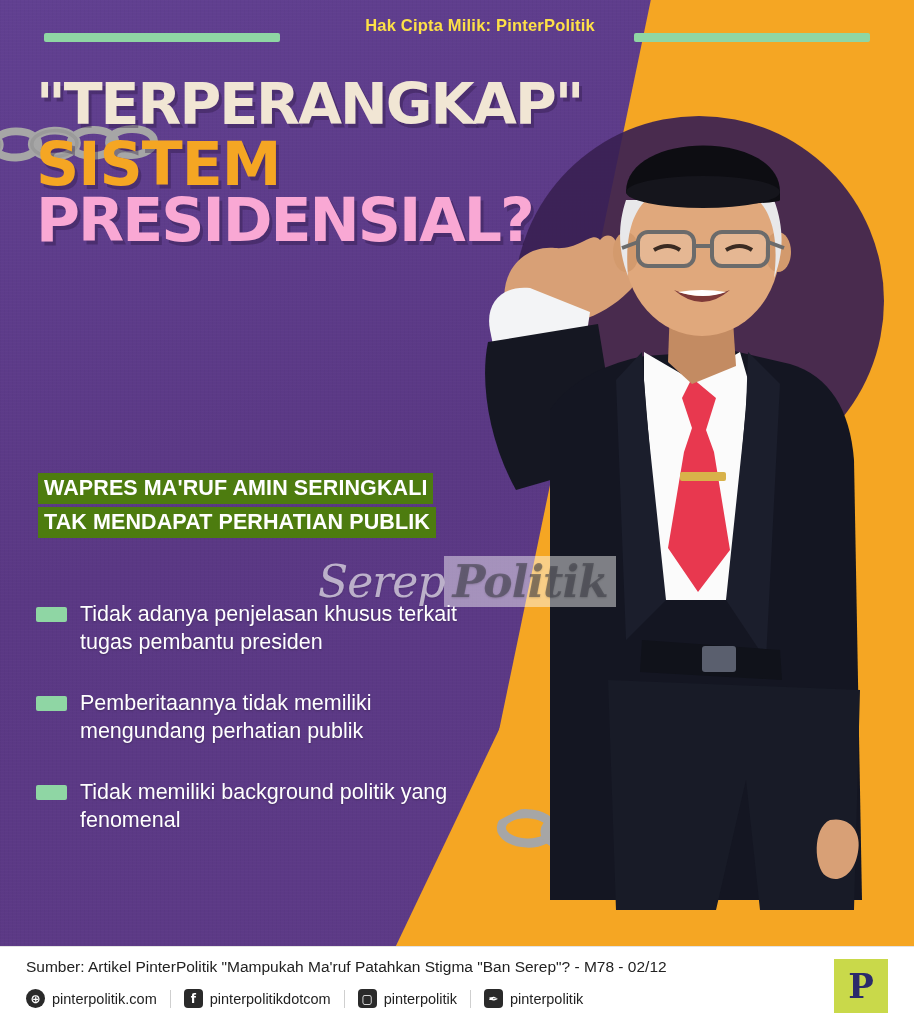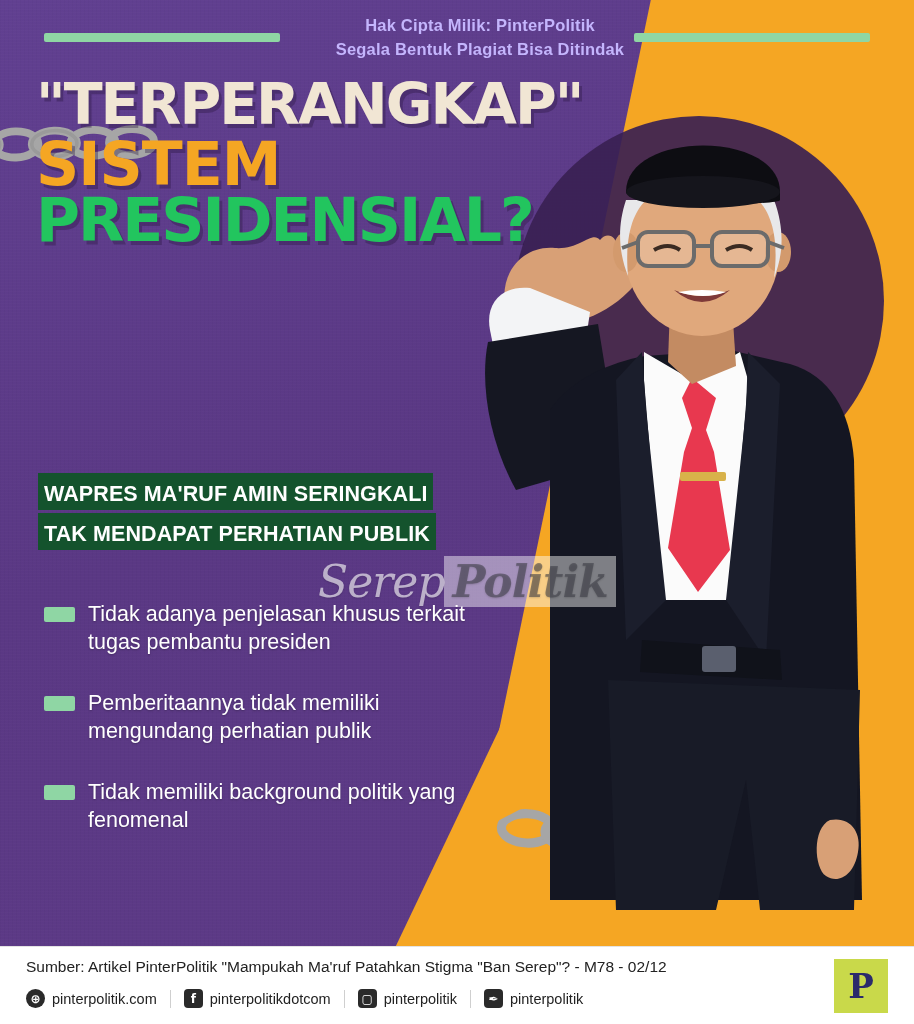--- a/index.html
+++ b/index.html
@@ -64,21 +64,21 @@
     position: absolute; top: 33px; height: 9px;
     background: #8fd6a4; border-radius: 2px;
   }
   .top-bar-left { left: 44px; width: 236px; }
   .top-bar-right { right: 44px; width: 236px; }
 
   
   .copyright {
     position: absolute; top: 14px; left: 0; width: 100%;
     text-align: center;
-    color: #c4b5fd;
+    color: #fde047;
     font-size: 16.5px;
     font-weight: bold;
     line-height: 1.45;
     letter-spacing: .2px;
     z-index: 6;
     padding-left: 46px;
   }
 
   
   .headline {
@@ -91,37 +91,37 @@
     font-weight: bold;
     letter-spacing: -1px;
     line-height: .94;
     text-transform: uppercase;
     font-family: "DejaVu Sans", "Liberation Sans", sans-serif;
     text-shadow: 3px 4px 0 rgba(40,20,60,.35);
   }
   .h1 { font-size: 96px; color: #efe3cf; margin-bottom: 2px; }
   .h2 { font-size: 57px; color: #f1e6d4; letter-spacing: -2px; margin-bottom: 4px;}
   .h3 { font-size: 60px; color: #f5a623; }
-  .h4 { font-size: 60px; color: #22c55e; letter-spacing: -2px; }
+  .h4 { font-size: 60px; color: #f9a8d4; letter-spacing: -2px; }
 
   
   .subtitle {
     position: absolute;
     left: 38px; top: 473px;
     z-index: 7;
     width: 470px;
   }
   .sub-line {
     display: inline-block;
-    background: #14532d;
+    background: #4d7c0f;
     color: #ffffff;
     font-weight: bold;
     font-size: 21.5px;
     letter-spacing: .1px;
-    padding: 9px 6px 4px 6px;
+    padding: 3px 6px 4px 6px;
     margin-bottom: 3px;
     line-height: 1.12;
     text-transform: uppercase;
   }
 
   
   .watermark {
     position: absolute;
     left: 318px; top: 556px;
     z-index: 8;
@@ -138,21 +138,20 @@
   .bullets {
     position: absolute;
     left: 36px; top: 600px;
     width: 480px;
     z-index: 7;
   }
   .bullet {
     display: flex;
     align-items: flex-start;
     margin-bottom: 32px;
-    justify-content: center;
   }
   .bullet-mark {
     flex: 0 0 auto;
     width: 31px; height: 15px;
     background: #8fd6a4;
     border-radius: 2px;
     margin-top: 7px; margin-right: 13px;
   }
   .bullet-text {
     color: #ffffff;
@@ -243,21 +242,20 @@
       <ellipse cx="182" cy="126" rx="28" ry="16" transform="rotate(30 182 126)"></ellipse>
       <ellipse cx="222" cy="152" rx="28" ry="16" transform="rotate(30 222 152)"></ellipse>
     </g>
   </svg>
 
   <div class="top-bar top-bar-left"></div>
   <div class="top-bar top-bar-right"></div>
 
   <div class="copyright">
     <div>Hak Cipta Milik: PinterPolitik</div>
-    <div>Segala Bentuk Plagiat Bisa Ditindak</div>
   </div>
 
   <svg class="person" viewBox="0 0 470 870">
 
     <path d="M75 225 C70 190 95 165 125 168 C150 170 162 150 170 160 C178 150 190 158 186 172 C196 166 206 176 198 190 C206 190 210 202 198 212 C186 224 168 236 150 240 L120 252 Z" fill="#d8a076"></path>
     <path d="M60 250 C55 225 70 205 100 208 L160 232 L150 300 L70 300 Z" fill="#f3f4f6"></path>
 
     <path d="M58 262 C50 300 58 360 86 410 L190 380 L168 244 Z" fill="#151722"></path>
 
     <path d="M120 330 C140 300 180 282 215 276 L300 270 L360 284 C400 296 420 330 424 380 L432 820 L120 820 Z" fill="#141622"></path>

